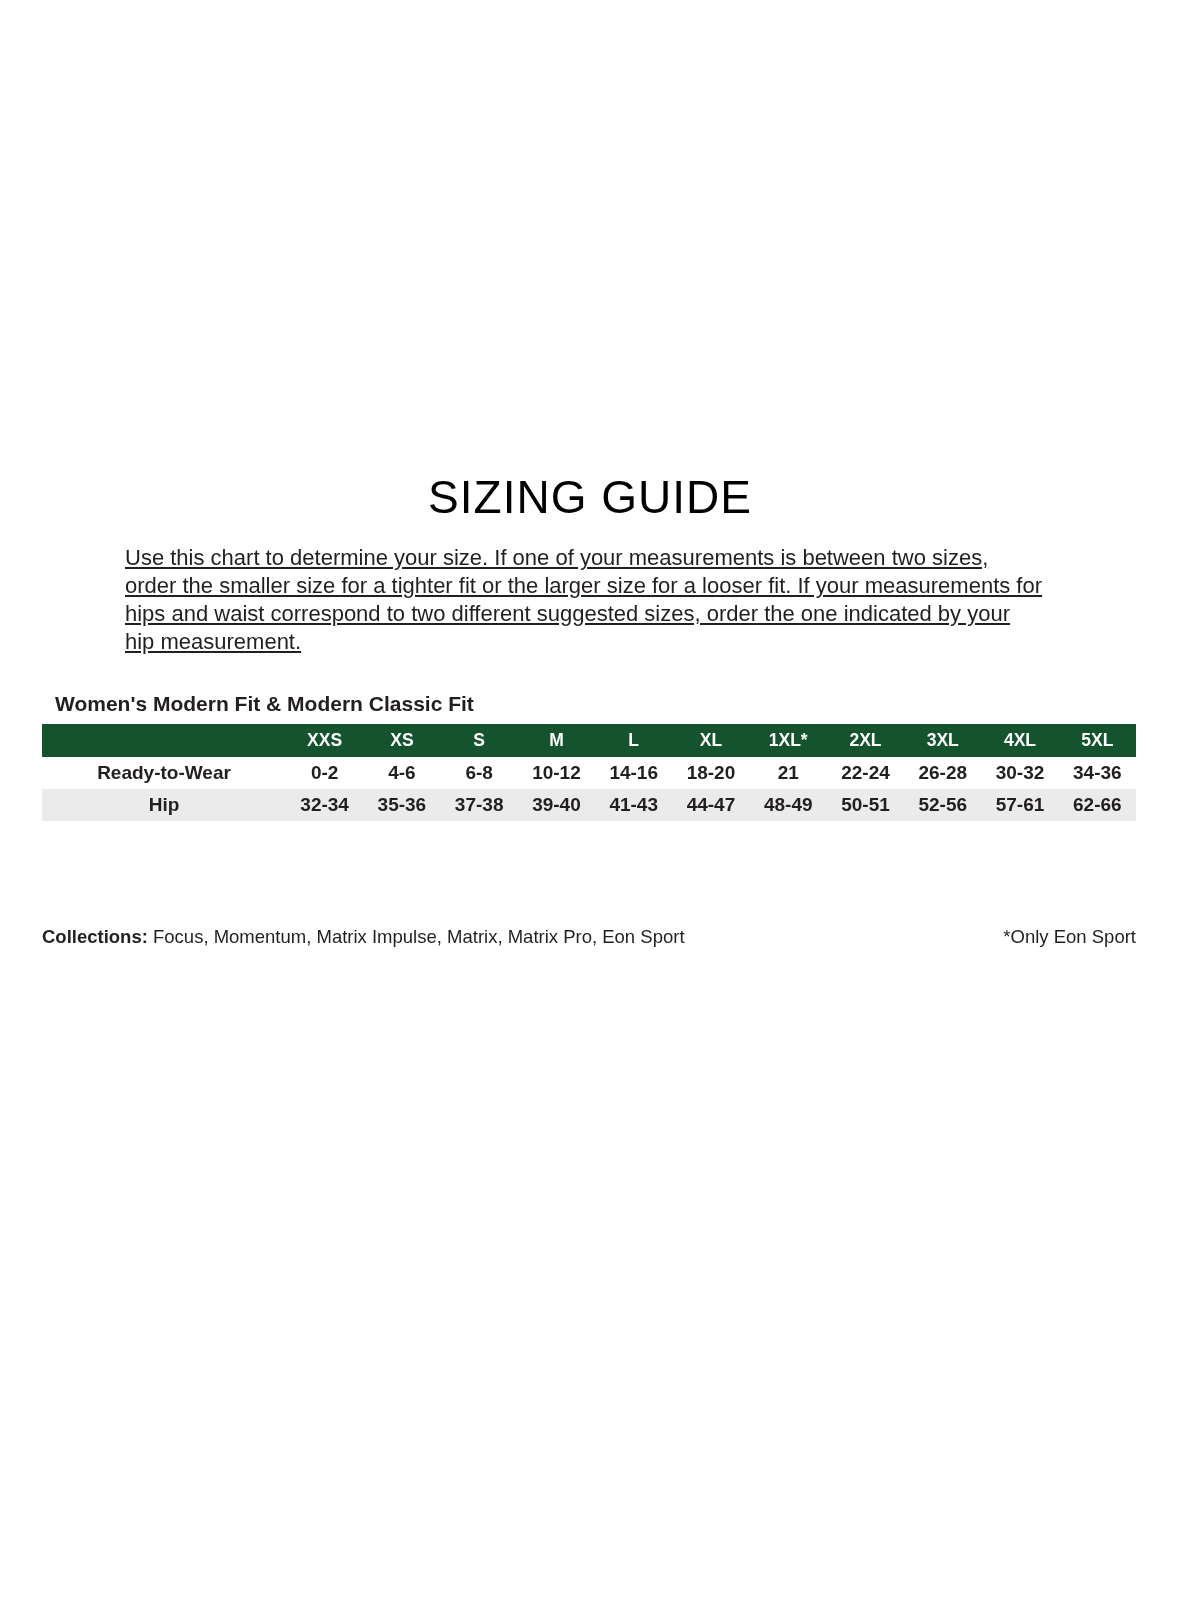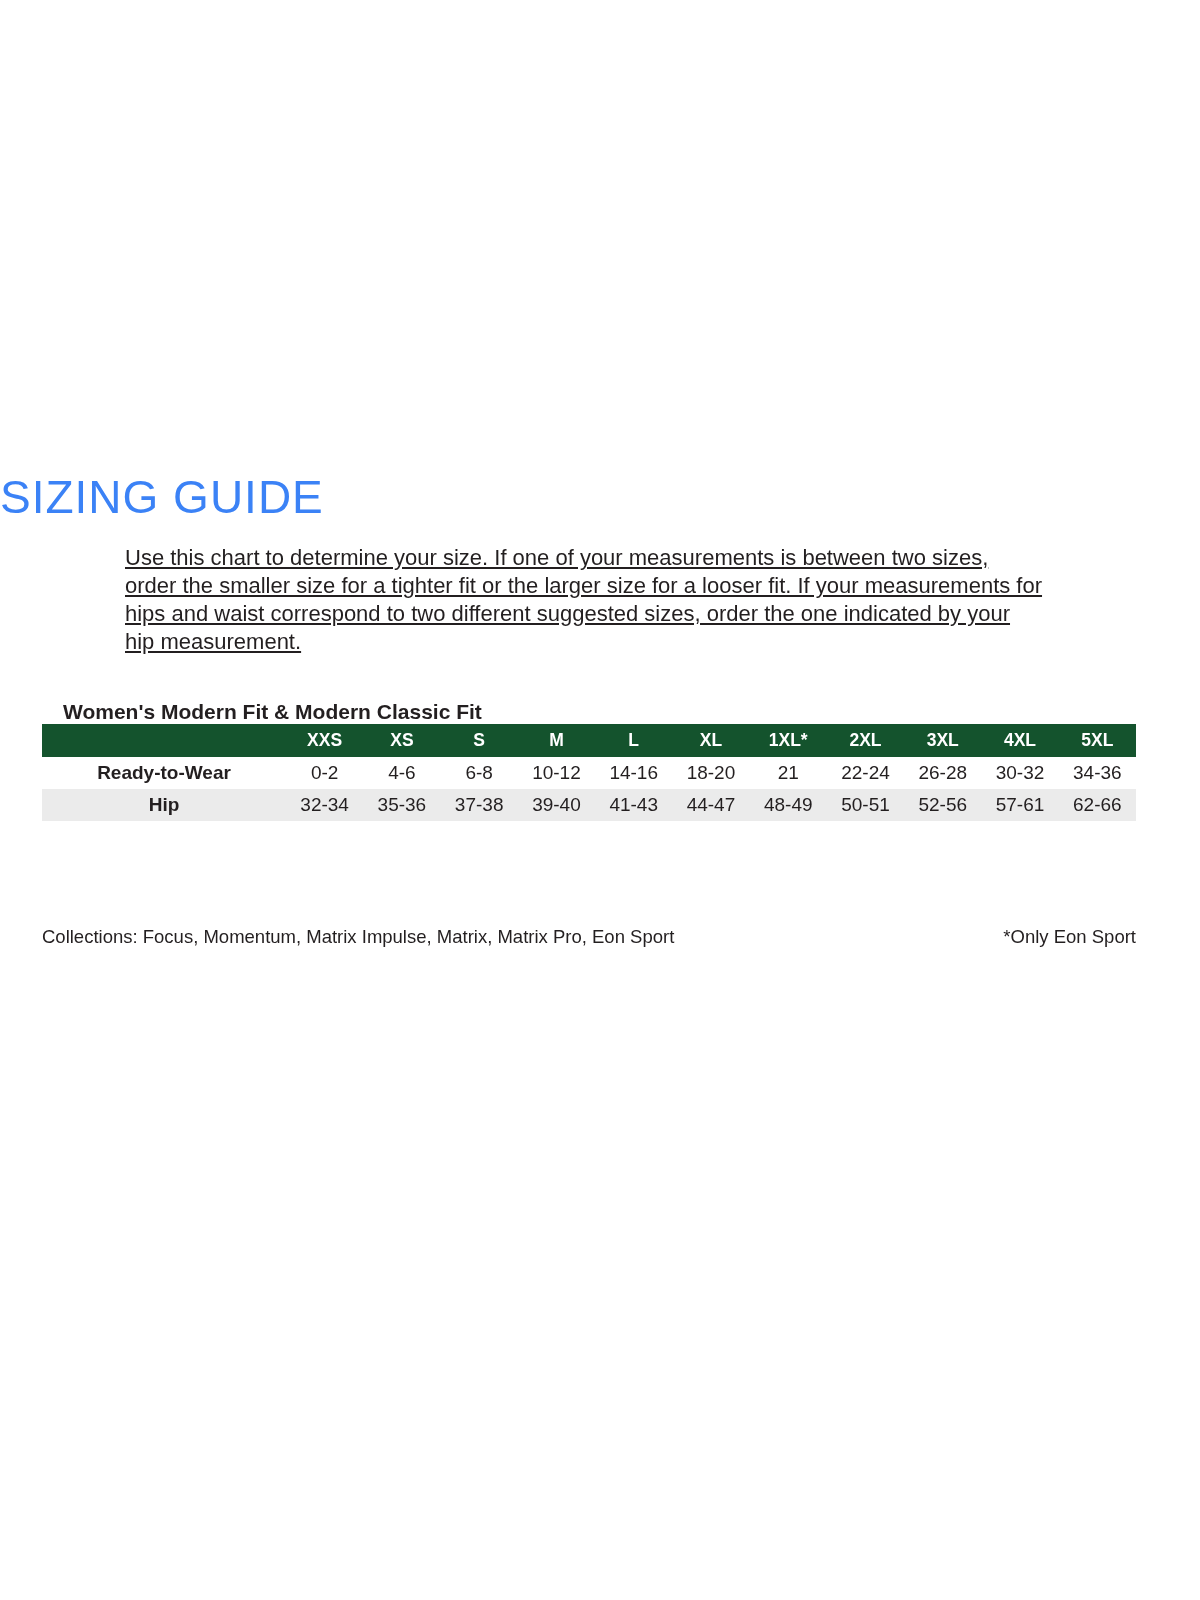--- a/index.html
+++ b/index.html
@@ -15,59 +15,61 @@
     height: 1600px;
     background: #ffffff;
     overflow: hidden;
   }
   .title {
     position: absolute;
     top: 470px;
     left: 0;
     width: 1180px;
     margin: 0;
+    text-align: center;
     font-size: 46px;
     font-weight: 400;
     letter-spacing: 1px;
-    color: #3b82f6;
+    color: #000000;
   }
   .intro {
     position: absolute;
     top: 544px;
     left: 125px;
     width: 920px;
     margin: 0;
     font-size: 22px;
     line-height: 28px;
     color: #231f20;
     text-decoration: underline;
   }
   .section-title {
     position: absolute;
     top: 692px;
     left: 55px;
-    margin: 8px;
+    margin: 0;
     font-size: 21px;
     font-weight: bold;
     color: #231f20;
   }
   .size-table {
     position: absolute;
     top: 724px;
     left: 42px;
     width: 1094px;
     border-collapse: collapse;
     table-layout: fixed;
   }
   .size-table th, .size-table td {
     padding: 0;
     text-align: center;
     vertical-align: middle;
     font-size: 19px;
     white-space: nowrap;
+    font-weight: bold;
   }
   .col-label { width: 244px; }
   .header-row th {
     height: 33px;
     background: #14532d;
     color: #ffffff;
     font-weight: bold;
     font-size: 17.5px;
   }
   tbody tr { height: 32px; }
@@ -78,21 +80,21 @@
     position: absolute;
     top: 926px;
     left: 42px;
     width: 1094px;
     display: flex;
     justify-content: space-between;
     align-items: baseline;
     font-size: 18.5px;
     color: #231f20;
   }
-  .bold { font-weight: normal; }
+  .bold { font-weight: bold; }
 </style>
 </head>
 <body>
 
 <div class="page">
 
   <h1 class="title">SIZING GUIDE</h1>
 
   <p class="intro">Use this chart to determine your size. If one of your measurements is between two sizes, order the smaller size for a tighter fit or the larger size for a looser fit. If your measurements for hips and waist correspond to two different suggested sizes, order the one indicated by your hip measurement.</p>
 

